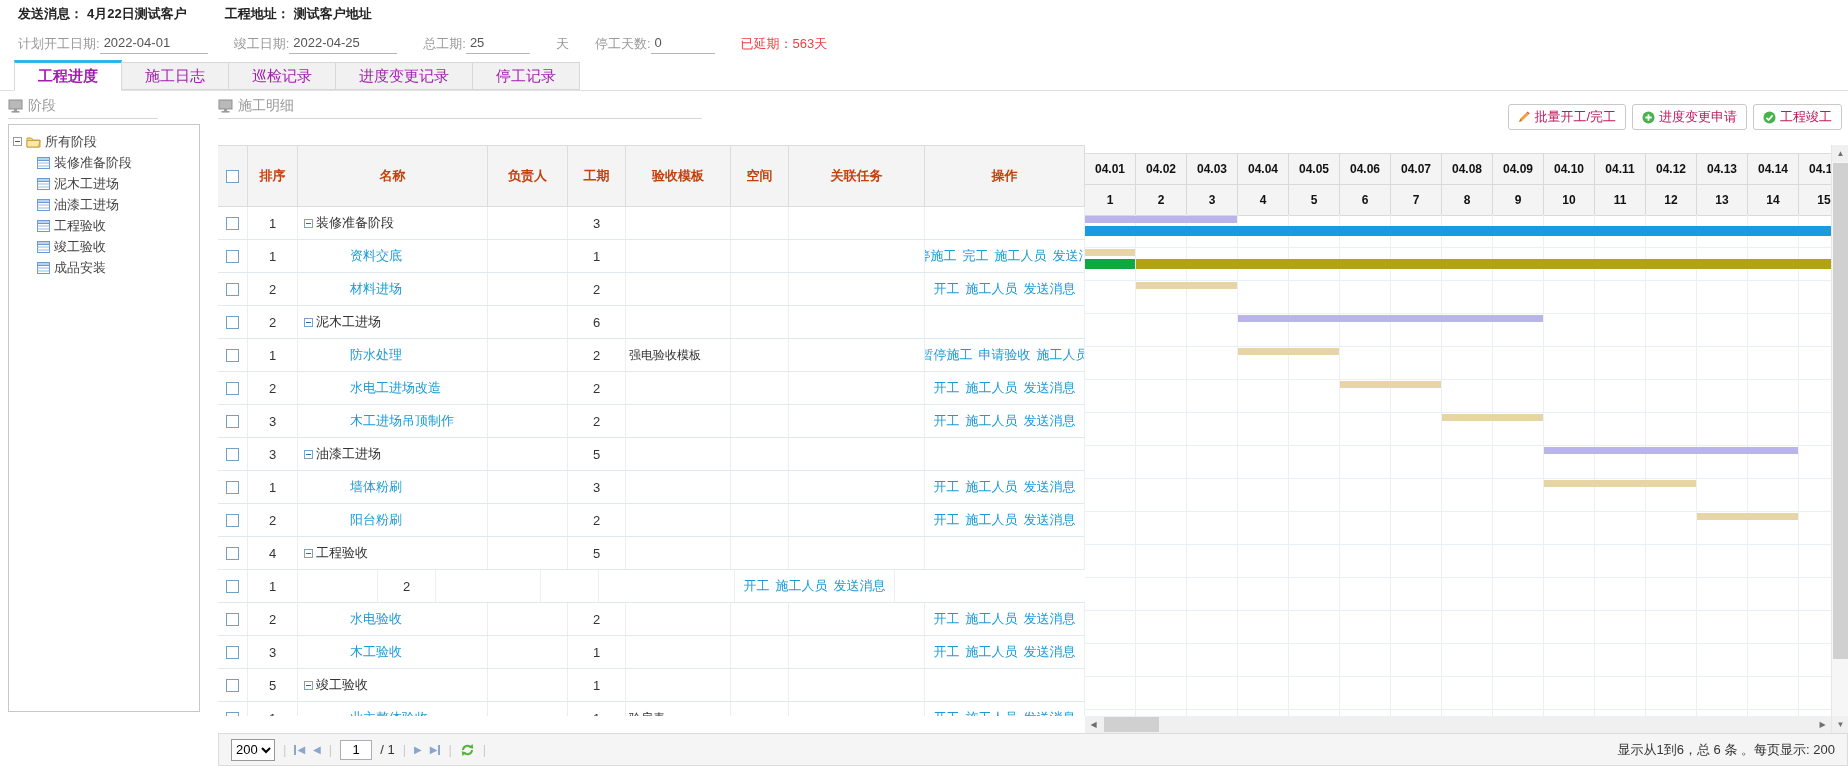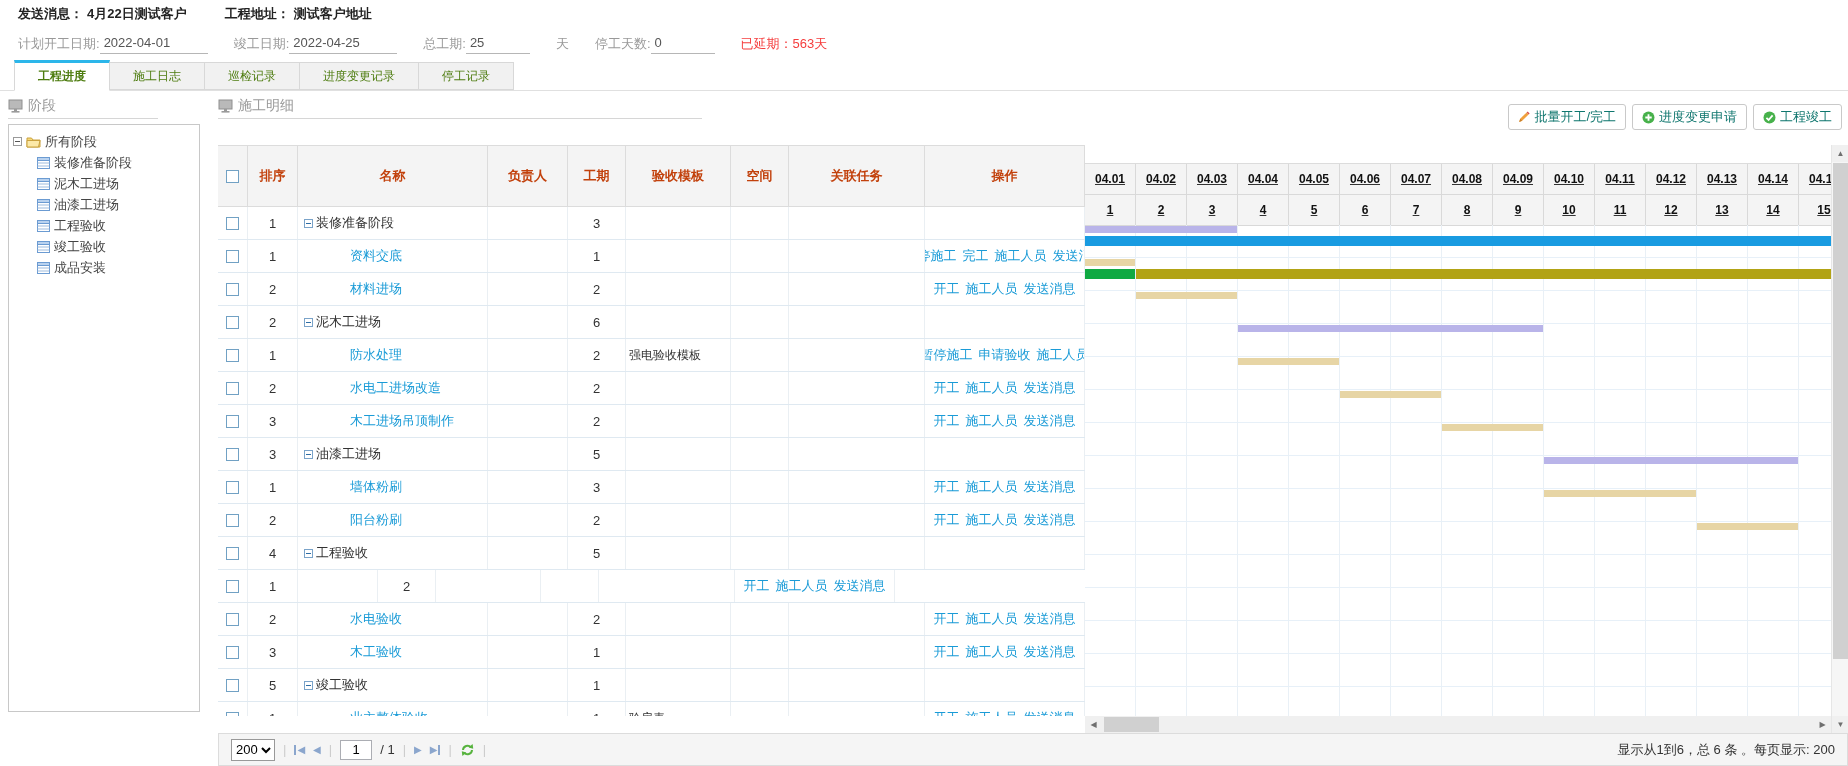--- a/index.html
+++ b/index.html
@@ -14,57 +14,57 @@
   .info2 { position:absolute; top:28px; left:0; right:0; height:31px; display:flex; align-items:center;
            padding-left:18px; font-size:13px; color:#999; }
   .info2 .val { color:#555; border-bottom:1px solid #b6b6b6; padding:2px 4px 3px; margin-right:26px; }
   .w110 { width:100px; } .w70 { width:56px; }
   .unit { color:#999; margin-right:26px; }
   .overdue { color:#f53d3d; }
   
   .tabbar { position:absolute; top:61px; left:0; right:0; height:30px; border-bottom:1px solid #e0e0e0;
             display:flex; align-items:flex-end; padding-left:14px; box-sizing:border-box; }
   .tab { box-sizing:border-box; height:28px; padding:12px 23px; display:flex; align-items:center;
-         font-size:12px; background:#f1f1f1; border:1px solid #d8d8d8; border-left-width:0; cursor:pointer; color:#4d7c0f; }
+         font-size:15px; background:#f1f1f1; border:1px solid #d8d8d8; border-left-width:0; cursor:pointer; color:#a21caf; }
   .tab:first-child { border-left-width:1px; }
   .tab.active { background:#fff; border-top:3px solid #2cb6ea; height:31px; margin-bottom:-1px;
                 border-bottom:1px solid #fff; font-weight:bold; z-index:2; border-left-width:1px; }
   
   .side-title { position:absolute; top:94px; left:8px; width:150px; height:24px; border-bottom:1px solid #d6d6d6;
                 display:flex; align-items:center; gap:5px; color:#999; font-size:14px; }
   .tree { position:absolute; top:124px; left:8px; width:192px; height:588px; border:1px solid #c8c8c8;
           box-sizing:border-box; padding:6px 4px; font-size:13px; color:#444; overflow:hidden; background:#fff; }
   .tree-row { display:flex; align-items:center; gap:4px; height:21px; cursor:pointer; white-space:nowrap; }
   .tree-row.child { padding-left:24px; }
   .ticon { display:inline-flex; align-items:center; }
   
   .detail-title { position:absolute; top:94px; left:218px; width:484px; height:24px; border-bottom:1px solid #d6d6d6;
                   display:flex; align-items:center; gap:5px; color:#999; font-size:14px; }
   .btns { position:absolute; top:104px; right:6px; display:flex; gap:6px; }
   .btn { display:flex; align-items:center; gap:4px; height:24px; padding:0 9px; background:#fff;
-         border:1px solid #c9c9c9; border-radius:3px; font-size:13px; color:#0f766e; cursor:pointer; }
+         border:1px solid #c9c9c9; border-radius:3px; font-size:13px; color:#be185d; cursor:pointer; }
   
   .grid { position:absolute; top:145px; left:218px; width:1630px; height:588px; }
   .fhead { position:absolute; left:0; top:0; width:867px; height:62px; display:flex; background:#f4f4f4;
            border-top:1px solid #dcdcdc; box-sizing:border-box; }
   .hc { display:flex; align-items:center; justify-content:center; font-weight:bold; font-size:13px; color:#c2410c;
         border-right:1px solid #dcdcdc; border-bottom:1px solid #dcdcdc; box-sizing:border-box; flex:none; }
   .fbody { position:absolute; top:62px; left:0; width:867px; height:509px; overflow:hidden; }
   .frow { display:flex; height:33px; box-sizing:border-box; border-bottom:1px solid #dfe9f1; background:#fff; }
   .fc { box-sizing:border-box; border-right:1px solid #eaeff3; display:flex; align-items:center; justify-content:center;
         font-size:13px; overflow:hidden; white-space:nowrap; flex:none; }
   .fc.name { justify-content:flex-start; padding-left:6px; gap:3px; }
   .fc.name.task { padding-left:52px; }
   .fc.tpl { justify-content:flex-start; padding-left:3px; font-size:12px; }
   .link { color:#1a9bd7; cursor:pointer; }
   .fc.opsc { gap:6px; padding:0 2px; }
   .cb { width:13px; height:13px; border:1px solid #71a1c4; background:#fff; display:inline-block;
         box-sizing:border-box; cursor:pointer; }
   
-  .gantt { position:absolute; left:867px; top:18px; width:746px; height:571px; overflow:hidden;text-decoration:underline; }
+  .gantt { position:absolute; left:867px; top:8px; width:746px; height:571px; overflow:hidden; }
   .ghead { position:relative; width:766px; height:62px; background:#f4f4f4; border-top:1px solid #dcdcdc; box-sizing:border-box; }
   .grow-h { display:flex; height:31px; box-sizing:border-box; }
   .gcell { width:51px; box-sizing:border-box; border-right:1px solid #d9d9d9; border-bottom:1px solid #d9d9d9;
            display:flex; align-items:center; justify-content:center; font-weight:bold; font-size:12px; color:#111; flex:none; }
   .gbody { position:absolute; top:62px; left:0; width:766px; height:509px;
            background-image:repeating-linear-gradient(to right, rgba(0,0,0,0) 0px, rgba(0,0,0,0) 50px, #e9f0f6 50px, #e9f0f6 51px); }
   .grow { height:33px; border-bottom:1px solid #e7f0f8; position:relative; box-sizing:border-box; }
   .bar { position:absolute;
          background-image:repeating-linear-gradient(to right, rgba(255,255,255,0) 0px, rgba(255,255,255,0) 50px, rgba(255,255,255,.85) 50px, rgba(255,255,255,.85) 51px); }
   .bar.plan { top:1px; height:7px; }

